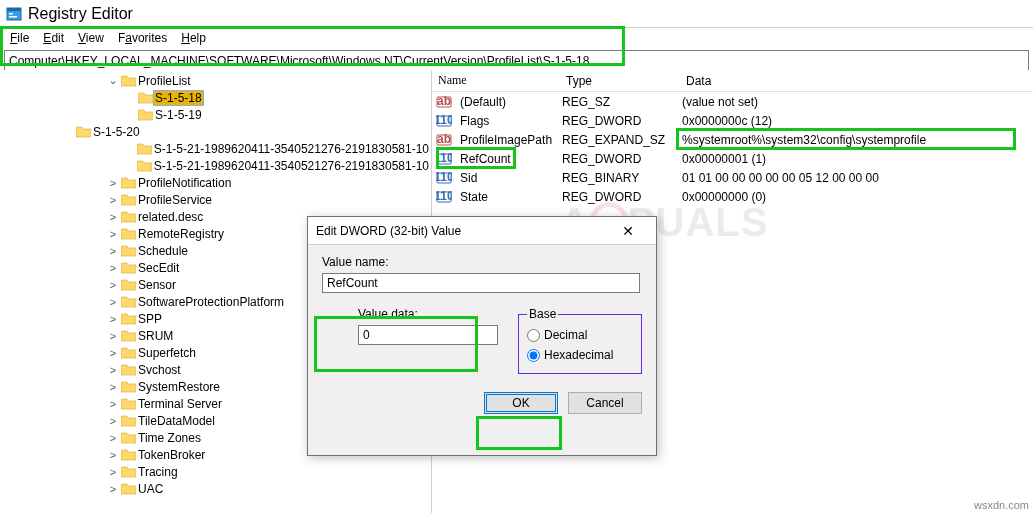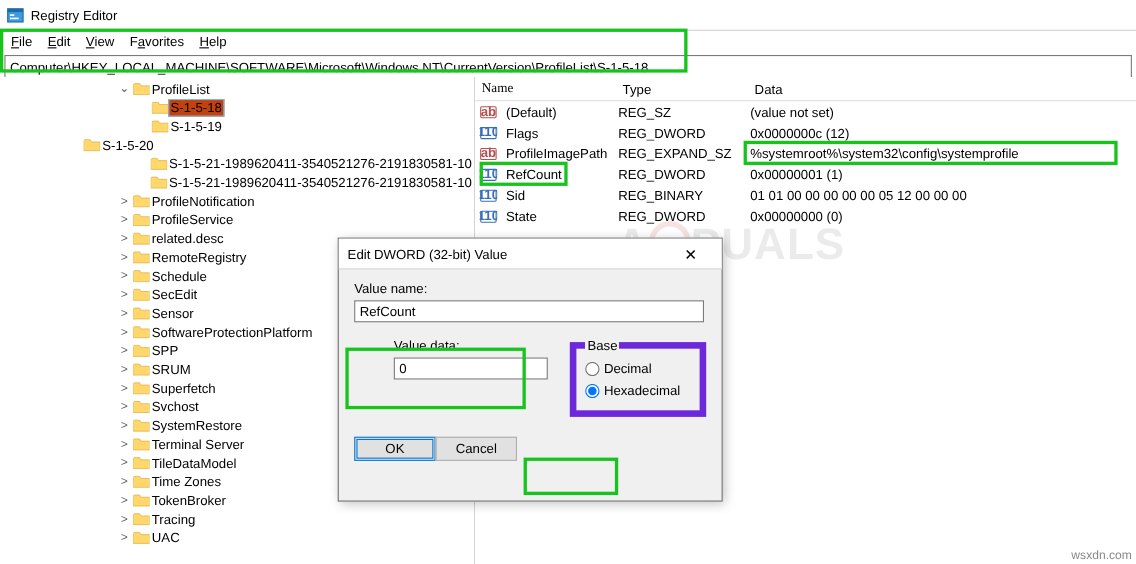--- a/index.html
+++ b/index.html
@@ -1,21 +1,21 @@
 <!DOCTYPE html>
 <html><head>
 <meta charset="utf-8">
 <style>
 * { margin: 0; padding: 0; box-sizing: border-box; font-family: "Segoe UI", Tahoma, sans-serif; font-size: 12px; }
 body { background: #fff; width: 1033px; height: 513px; overflow: hidden; position: relative; }
 
 
 .titlebar { height: 28px; background: #fff; border-bottom: 1px solid #d0d0d0; display: flex; align-items: center; padding: 0 6px; gap: 6px; }
 .app-icon { width: 16px; height: 16px; }
-.title-text { font-size: 12px; }
+.title-text { font-size: 16px; }
 
 
 .menubar { height: 20px; display: flex; align-items: center; padding: 0 4px; gap: 2px; }
 .menu-item { padding: 2px 6px; cursor: default; }
 .menu-item u { text-decoration: underline; }
 
 
 .addressbar { height: 22px; border: 1px solid #7a7a7a; margin: 2px 4px 2px 4px; padding: 1px 4px; display: flex; align-items: center; background: #fff; }
 
 
@@ -25,21 +25,21 @@
 .main { position: absolute; top: 70px; left: 0; right: 0; bottom: 0; display: flex; }
 .tree-pane { width: 432px; border-right: 1px solid #d0d0d0; overflow: hidden; background: #fff; }
 .list-pane { flex: 1; background: #fff; position: relative; }
 
 
 .tree { padding-top: 2px; }
 .tree-row { display: flex; align-items: center; height: 17px; white-space: nowrap; padding-left: 0; }
 .tree-row .exp { width: 14px; text-align: center; color: #606060; font-size: 11px; user-select: none; }
 .tree-row .foldicon { width: 16px; height: 14px; display: inline-flex; align-items: center; justify-content: center; }
 .tree-row .label { padding: 0 2px; }
-.tree-row.selected .label { background: #c2410c; border: 1px solid #7bb6e6; padding: 0 1px; }
+.tree-row.selected .label { background: #eab308; border: 1px solid #7bb6e6; padding: 0 1px; }
 
 
 .list-header { display: flex; height: 22px; border-bottom: 1px solid #e0e0e0; align-items: center; background: #fff; }
 .list-header .col { padding: 0 6px; color: #000; border-right: 1px solid transparent; }
 .col-name { width: 128px; font-family: Liberation Serif, serif; }
 .col-type { width: 120px; }
 .col-data { flex: 1; }
 
 
 .list-row { display: flex; height: 19px; align-items: center; }
@@ -53,24 +53,24 @@
 .dialog { position: absolute; left: 307px; top: 216px; width: 350px; height: 240px; background: #f0f0f0; border: 1px solid #707070; box-shadow: 2px 2px 10px rgba(0,0,0,0.25); z-index: 40; }
 .dlg-title { height: 28px; background: #fff; display: flex; align-items: center; padding: 0 8px; border-bottom: 1px solid #d0d0d0; }
 .dlg-title .t { flex: 1; }
 .dlg-close { width: 40px; height: 28px; display: flex; align-items: center; justify-content: center; font-size: 14px; cursor: default; }
 .dlg-body { padding: 10px 14px; }
 .fld-label { margin-bottom: 4px; }
 .fld-input { width: 318px; height: 20px; border: 1px solid #7a7a7a; background: #fff; padding: 1px 4px; font-size: 12px; }
 .vdata-row { display: flex; gap: 20px; margin-top: 14px; }
 .vdata-col { display: flex; flex-direction: column; margin-left: 36px; }
 .vdata-input { width: 140px; height: 20px; border: 1px solid #7a7a7a; background: #fff; padding: 1px 4px; font-size: 12px; }
-.base-group { border: 6px solid #6d28d9; padding: 4px 8px 8px 8px; position: relative; width: 140px; }
+.base-group { border: 1px solid #6d28d9; padding: 4px 8px 8px 8px; position: relative; width: 140px; }
 .base-group legend { font-size: 12px; padding: 0 2px; }
 .radio-row { display: flex; align-items: center; gap: 4px; height: 20px; }
-.dlg-buttons { display: flex; gap: 0; padding: 8px 14px 12px; }
+.dlg-buttons { display: flex; gap: 10px; justify-content: flex-end; padding: 8px 14px 12px; }
 .btn { width: 74px; height: 22px; border: 1px solid #adadad; background: #e1e1e1; font-size: 12px; cursor: default; }
 .btn.default { border: 1px solid #0078d7; outline: 1px solid #0078d7; outline-offset: -3px; }
 
 
 .folder-svg { width: 15px; height: 12px; }
 
 
 .wm { position: absolute; left: 560px; top: 200px; font-size: 40px; font-weight: 600; color: rgba(120,120,120,0.15); letter-spacing: 1px; pointer-events: none; z-index: 30; }
 .wm .ring { display:inline-block; width:38px; height:38px; border:5px solid rgba(200,60,60,0.15); border-radius:50%; vertical-align:middle; position:relative; top:-4px; }
 

